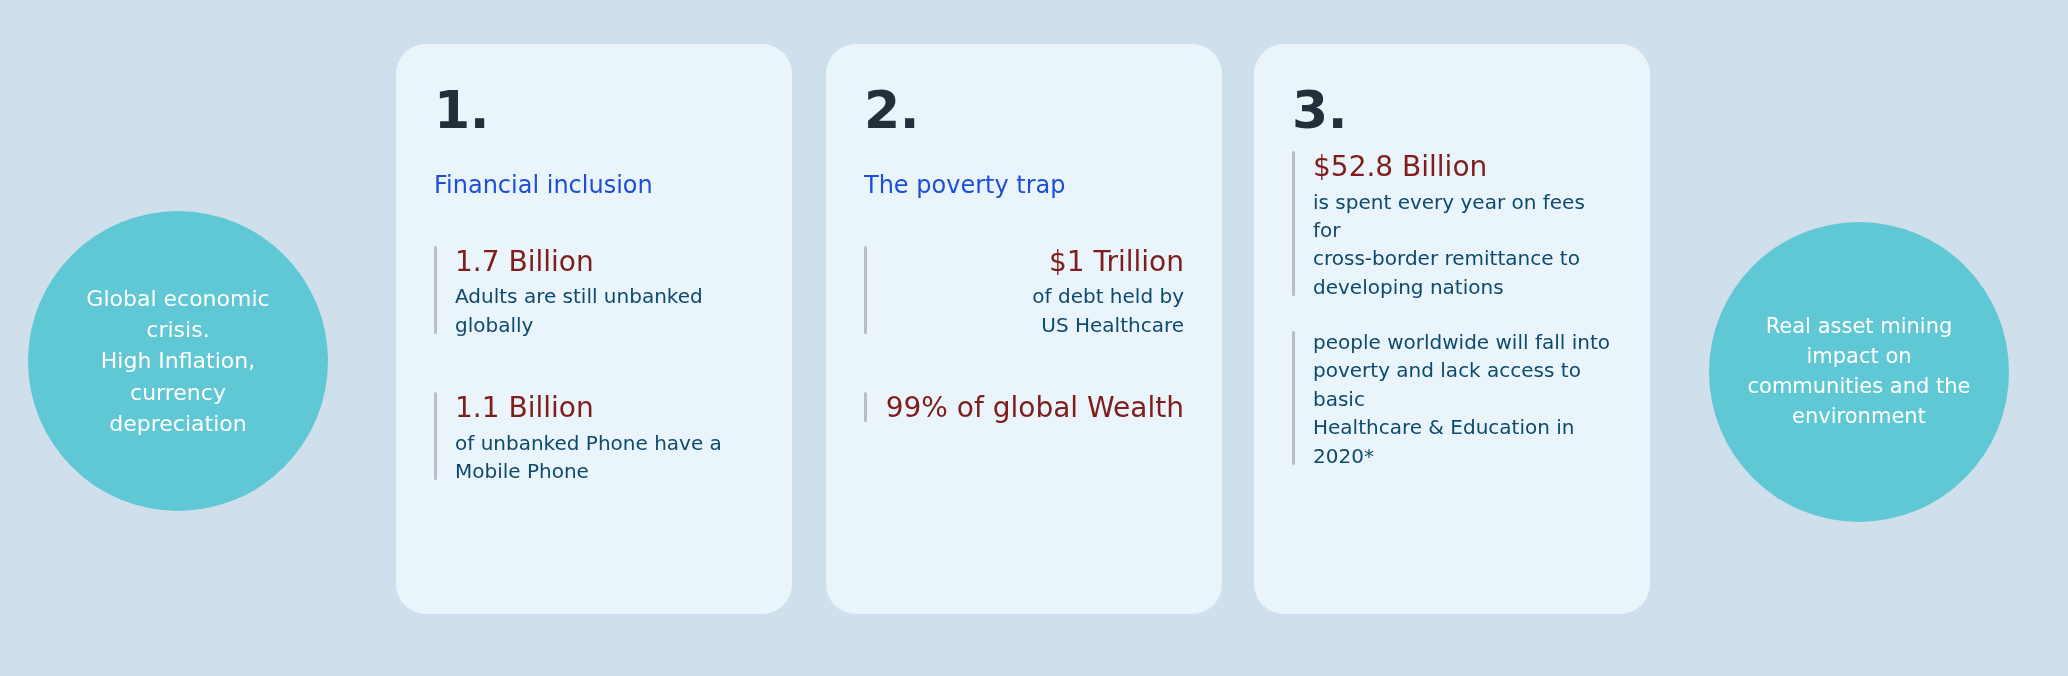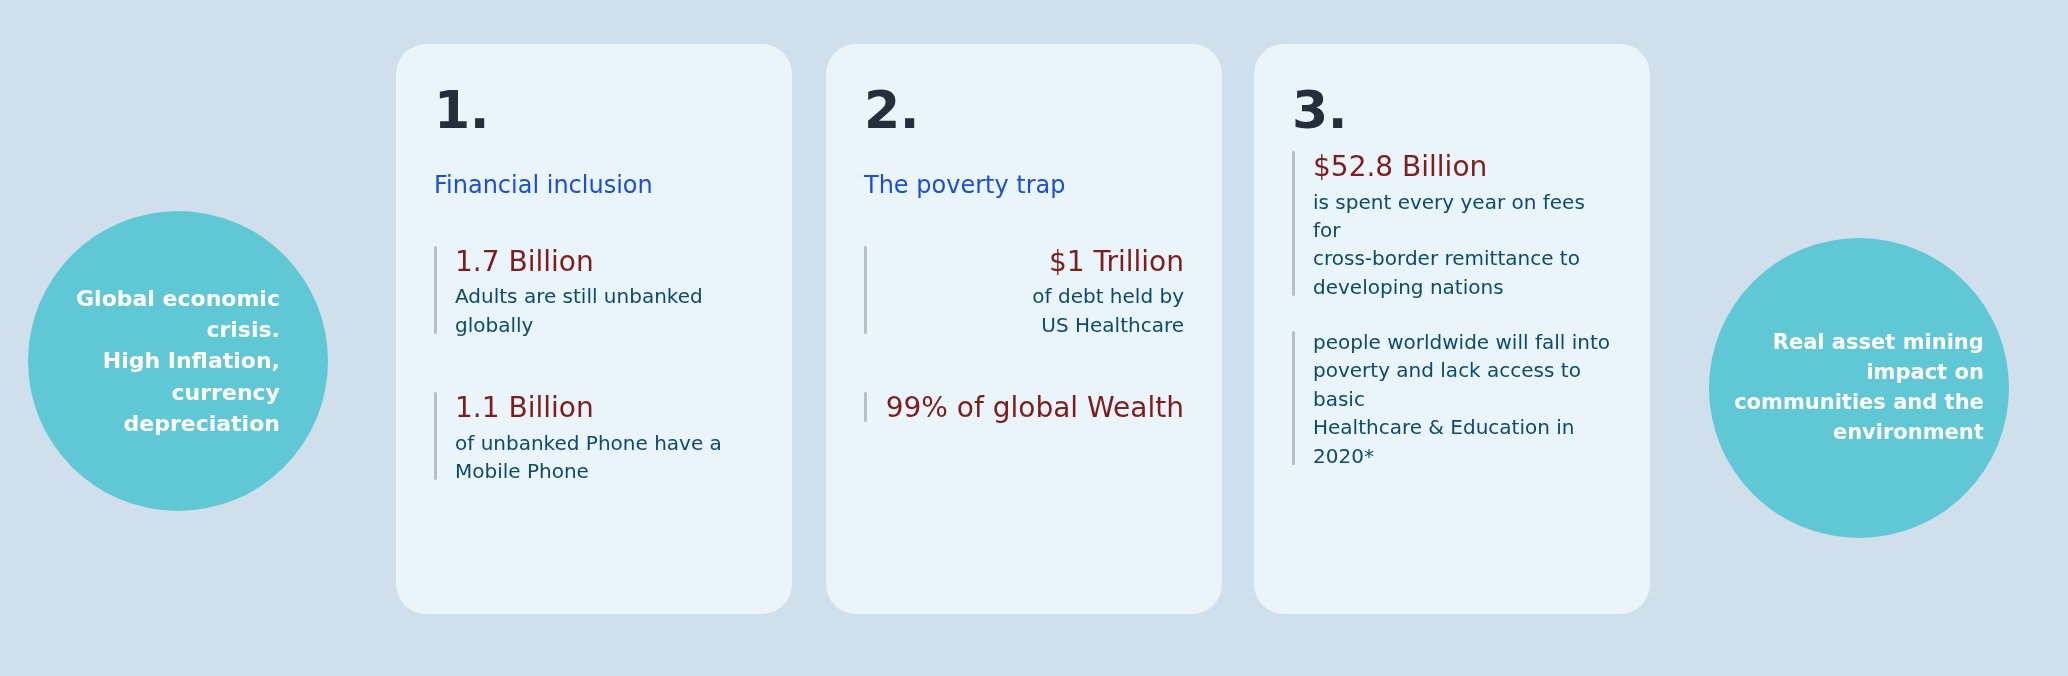--- a/index.html
+++ b/index.html
@@ -27,37 +27,36 @@
     border-radius: 50%;
     background: #5fc8d4;
     display: flex;
     align-items: center;
     justify-content: center;
     text-align: center;
     box-sizing: border-box;
   }
   .circle-text {
     color: #ffffff;
-    font-weight: bold;
+    font-weight: normal;
     font-size: 22px;
     line-height: 1.42;
     white-space: pre-line;
     padding: 0 14px;
-    text-align: right;
   }
 
   #circle-left {
     left: 28px;
     top: 211px;
     width: 300px;
     height: 300px;
   }
   #circle-right {
     left: 1709px;
-    top: 238px;
+    top: 222px;
     width: 300px;
     height: 300px;
   }
   #circle-right .circle-text {
     font-size: 21px;
     padding: 0 10px;
   }
 
   
   .card {

